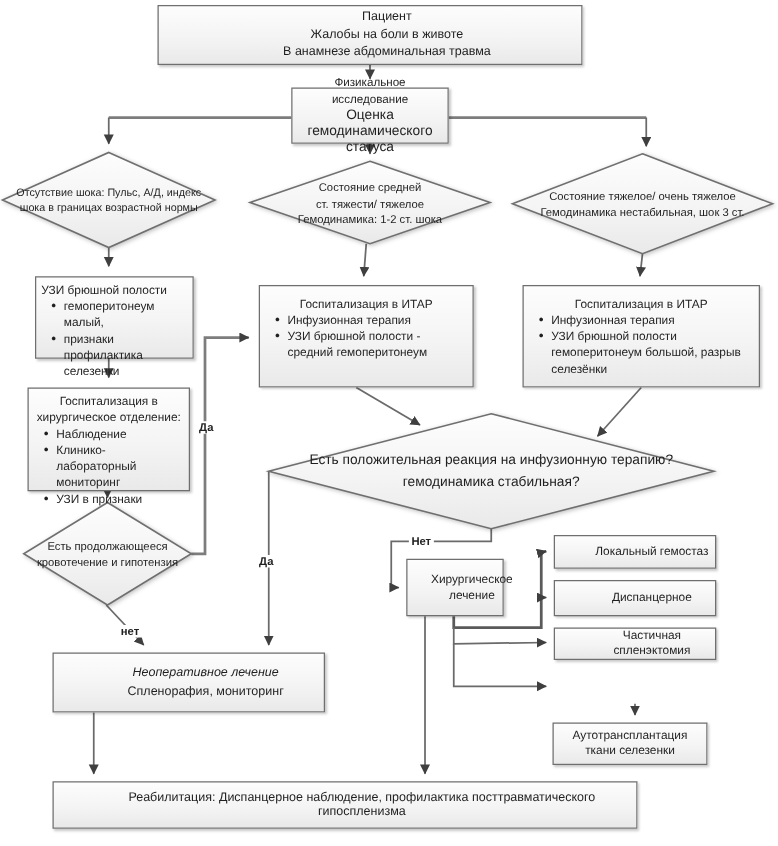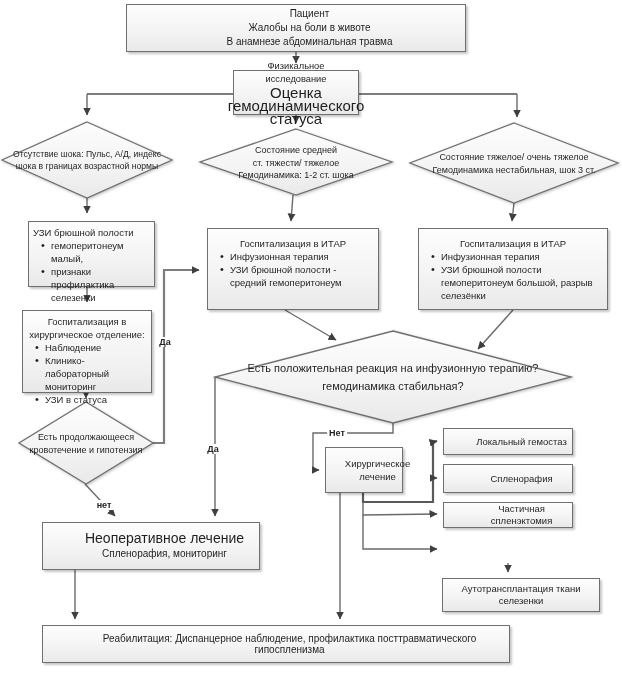--- a/index.html
+++ b/index.html
@@ -81,21 +81,21 @@
   </svg>
 
   <div class="box center" style="left:126px;top:4px;width:340px;height:48px;">
     <div class="row">Пациент</div>
     <div class="row">Жалобы на боли в животе</div>
     <div class="row">В анамнезе абдоминальная травма</div>
   </div>
 
   <div class="box center" style="left:233px;top:70px;width:126px;height:45px;padding:6px 4px;">
     <div style="font-size:9.3px;line-height:13px;">Физикальное исследование</div>
-    <div style="font-size:15px;line-height:13px;">Оценка гемодинамического статуса</div>
+    <div style="font-size:11px;line-height:13px;">Оценка гемодинамического статуса</div>
   </div>
 
   <div class="box listbox" style="left:28px;top:221px;width:127px;height:66px;">
     <div class="ttl">УЗИ брюшной полости</div>
     <div class="bullet">
         <span>гемоперитонеум малый,</span>
       </div>
     <div class="bullet">
         <span>признаки профилактика селезенки</span>
       </div>
@@ -103,21 +103,21 @@
 
   <div class="box listbox" style="left:22px;top:310px;width:130px;height:83px;">
     <div class="ttl c">Госпитализация в хирургическое отделение:</div>
     <div class="bullet">
         <span>Наблюдение</span>
       </div>
     <div class="bullet">
         <span>Клинико-лабораторный мониторинг</span>
       </div>
     <div class="bullet">
-        <span>УЗИ в статуса</span>
+        <span>УЗИ в признаки</span>
       </div>
   </div>
 
   <div class="box listbox" style="left:207px;top:228px;width:172px;height:82px;padding-top:8px;">
     <div class="ttl c">Госпитализация в ИТАР</div>
     <div class="bullet">
         <span>Инфузионная терапия</span>
       </div>
     <div class="bullet">
         <span>УЗИ брюшной полости - средний гемоперитонеум</span>
@@ -136,31 +136,31 @@
 
   <div class="box center" style="left:325px;top:447px;width:78px;height:46px;">
     <div style="font-size:9.5px;line-height:13px;">Хирургическое</div>
     <div style="font-size:9.5px;line-height:13px;">лечение</div>
   </div>
 
   <div class="box center" style="left:443px;top:428px;width:130px;height:27px;">
     <div class="opt">Локальный гемостаз</div>
   </div>
   <div class="box center" style="left:443px;top:464px;width:130px;height:29px;">
-    <div class="opt">Спленорафия</div>
+    <div class="opt">Диспанцерное</div>
   </div>
   <div class="box center" style="left:443px;top:502px;width:130px;height:26px;">
     <div class="opt">Частичная спленэктомия</div>
   </div>
-  <div class="box center" style="left:442px;top:578px;width:158px;height:34px;padding:2px 3px;">
+  <div class="box center" style="left:442px;top:578px;width:124px;height:34px;padding:2px 3px;">
     <div class="opt">Аутотрансплантация ткани селезенки</div>
   </div>
 
   <div class="box center" style="left:42px;top:522px;width:218px;height:48px;">
-    <div style="font-size:14px;line-height:15px;">Неоперативное лечение</div>
+    <div style="font-size:10px;line-height:15px;font-style:italic;">Неоперативное лечение</div>
     <div style="font-size:10px;line-height:15px;">Спленорафия, мониторинг</div>
   </div>
 
   <div class="box center" style="left:42px;top:625px;width:468px;height:38px;">
     <div class="rehab-row">Реабилитация: Диспанцерное наблюдение, профилактика посттравматического гипоспленизма</div>
   </div>
 
   <div class="dtext small" style="left:7px;top:148px;width:160px;">
     <div class="drow">Отсутствие шока: Пульс, А/Д, индекс</div>
     <div class="drow">шока в границах возрастной нормы</div>

